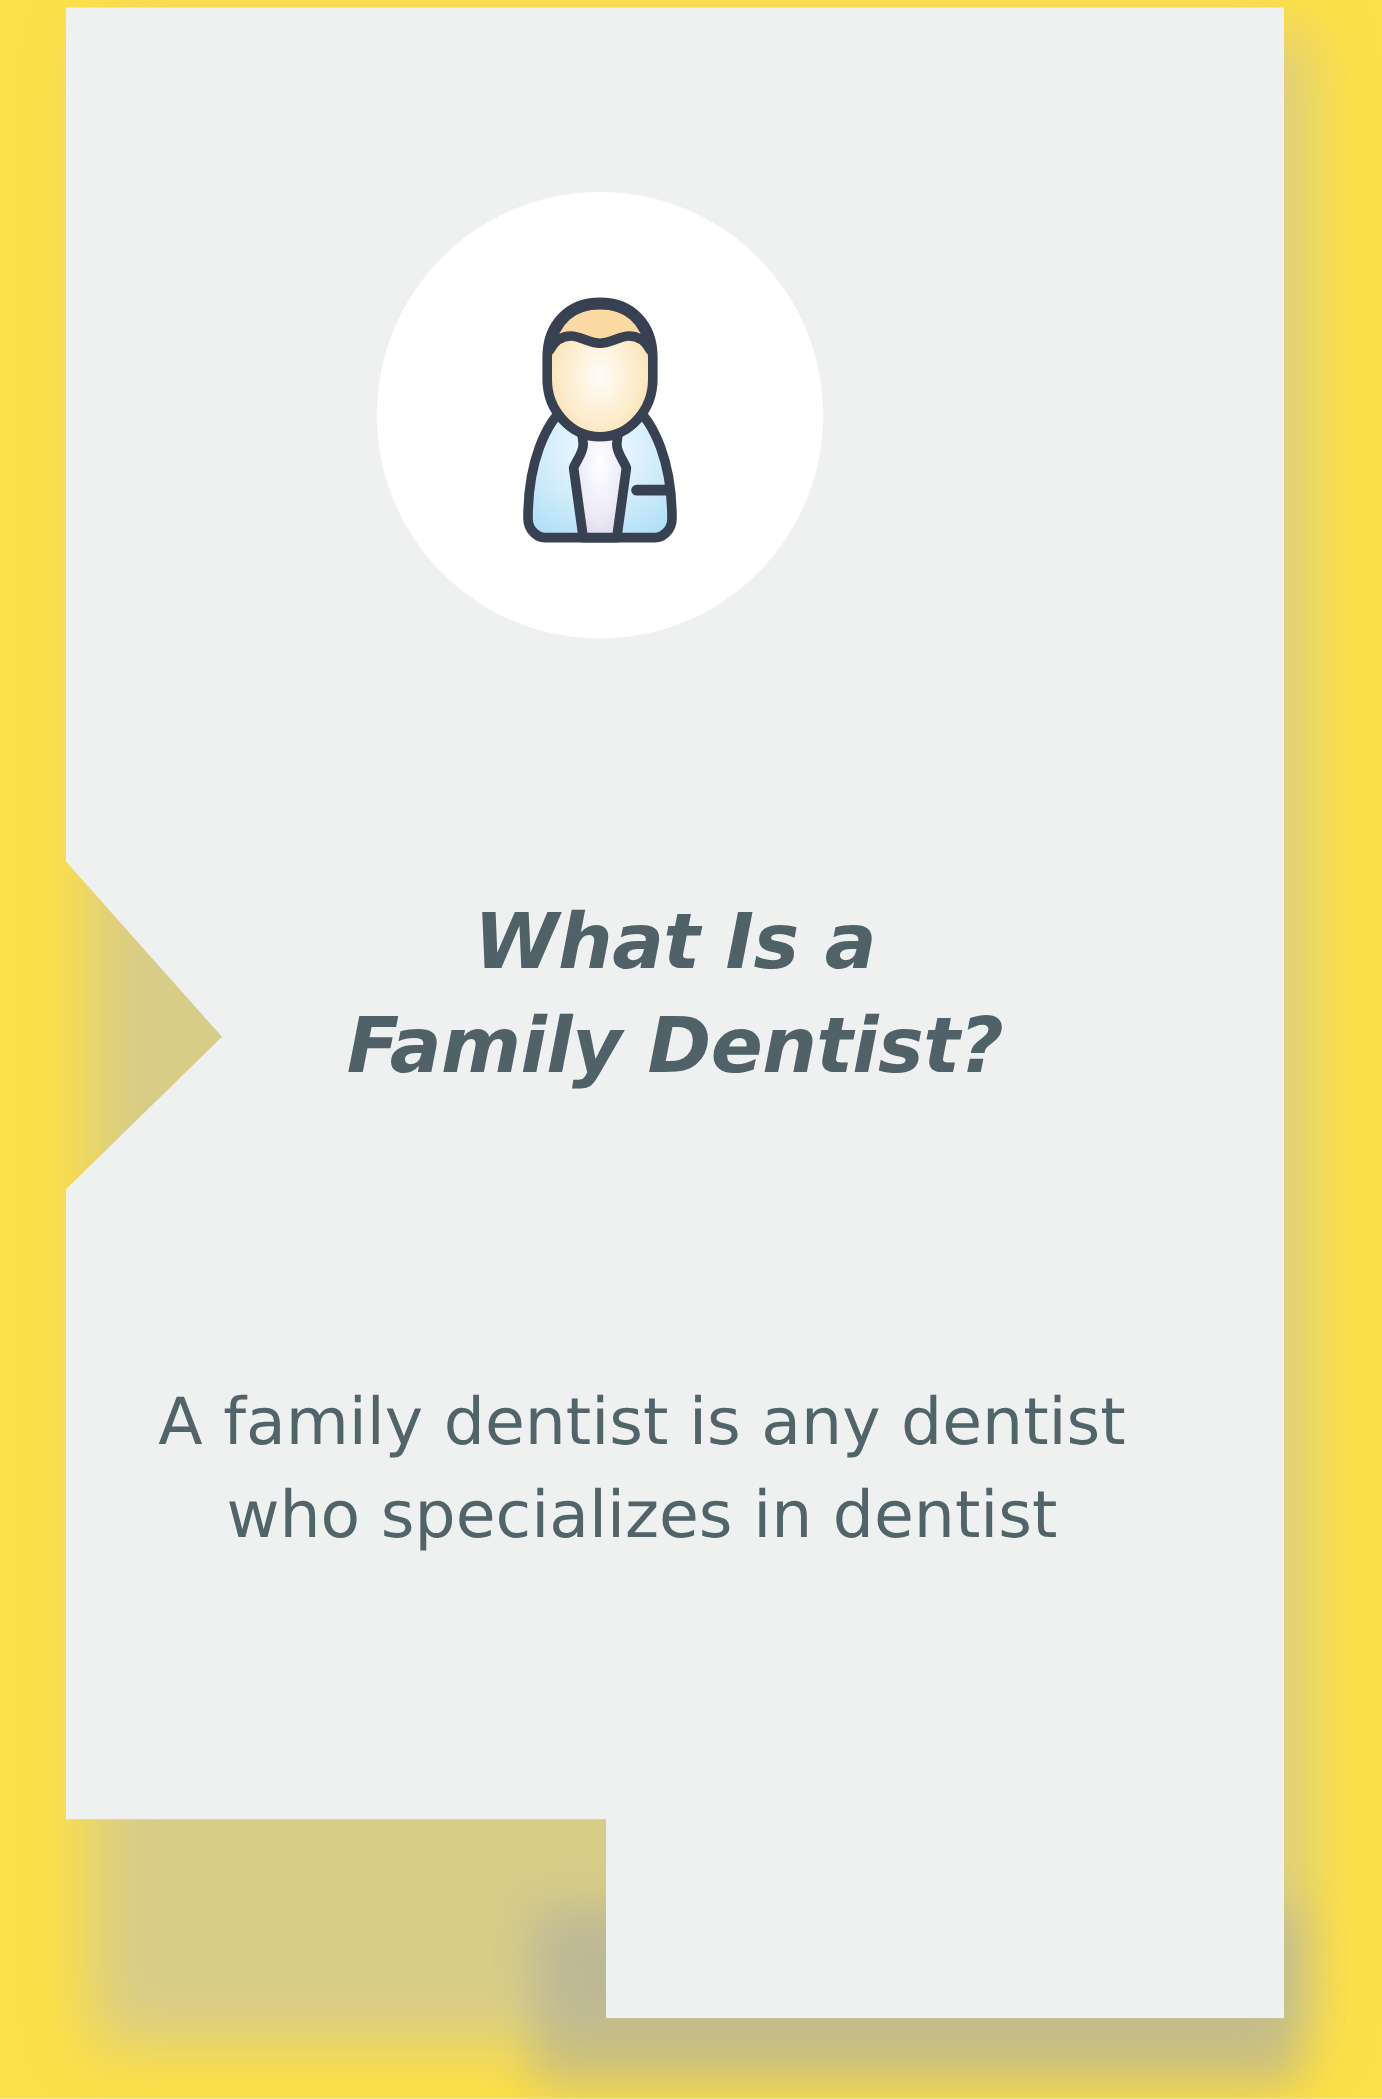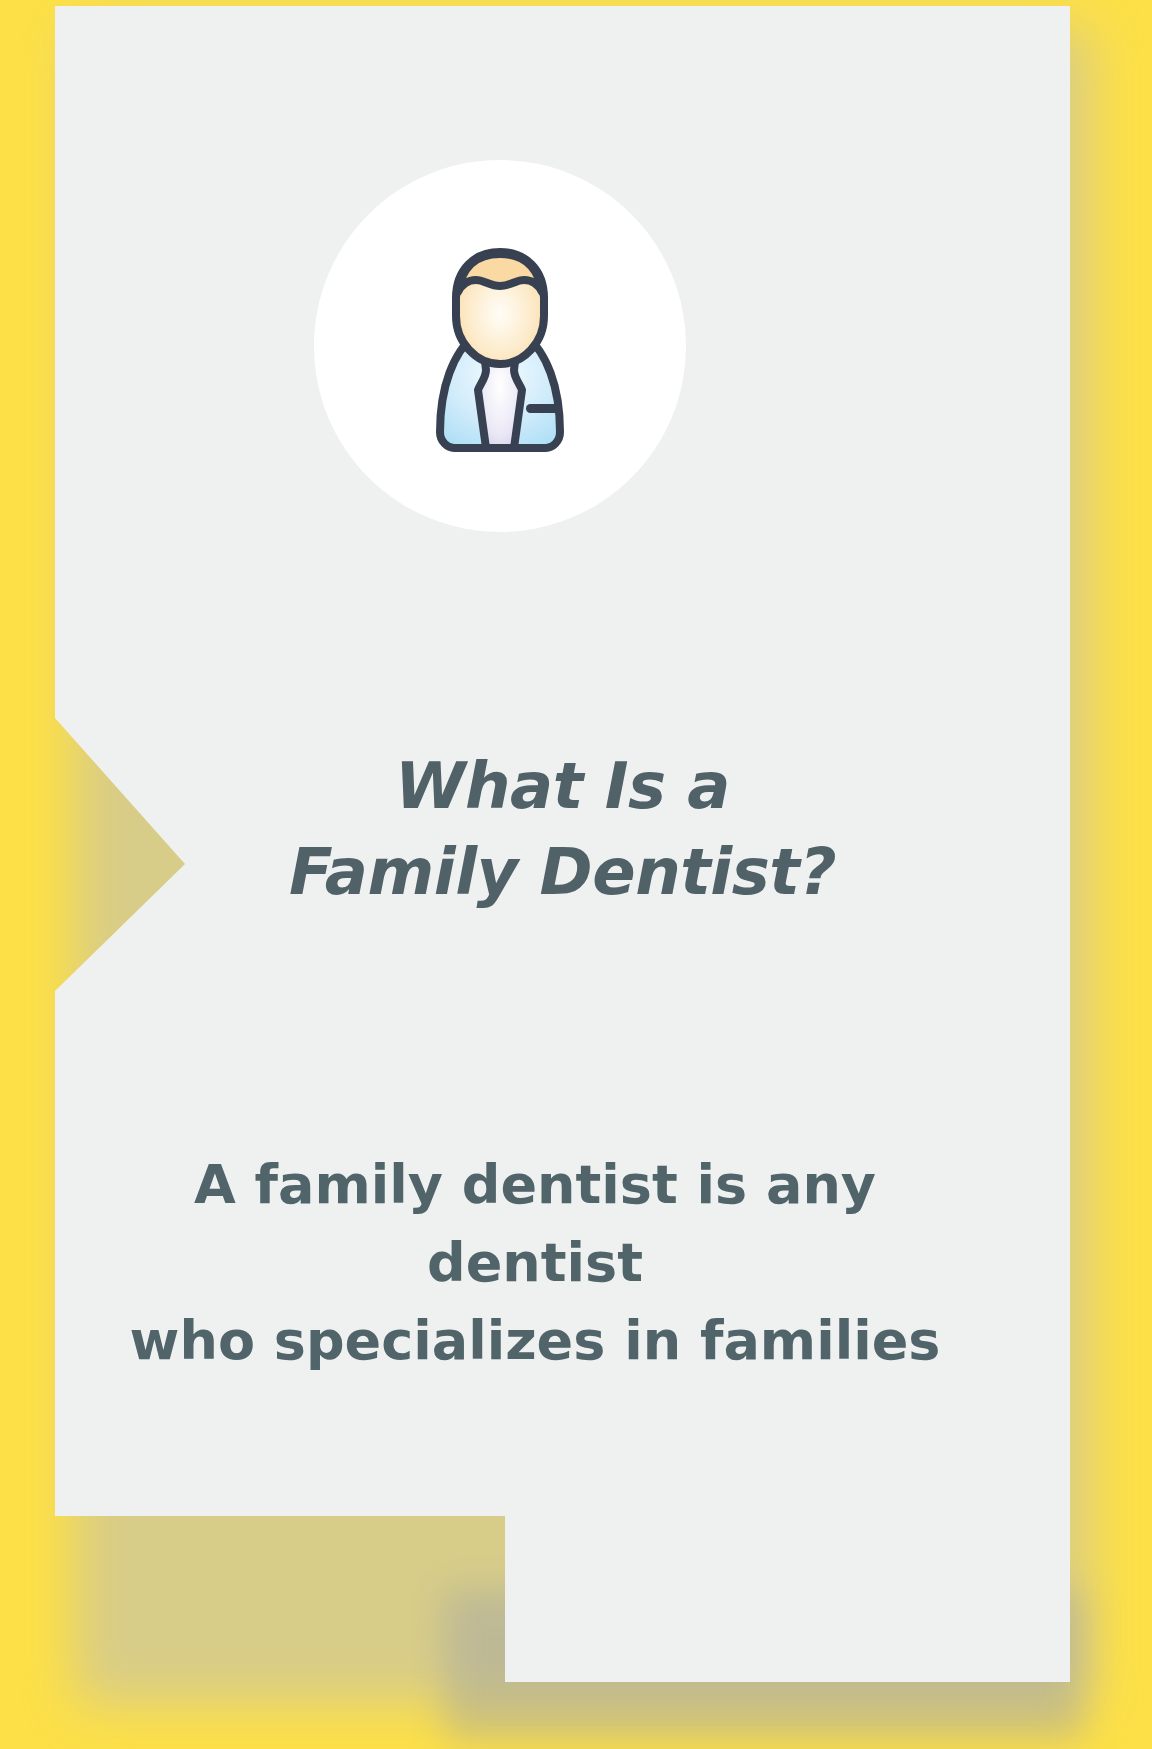--- a/index.html
+++ b/index.html
@@ -118,21 +118,21 @@
 
   
   .body-copy {
     position: absolute;
     left: 95px;
     top: 1092px;
     width: 880px;
     z-index: 4;
     text-align: center;
     font-family: "DejaVu Sans", sans-serif;
-    font-weight: 700;
+    font-weight: 400;
     font-size: 54px;
     line-height: 78px;
     color: #50646a;
   }
   .body-copy span { display: block; }
 </style>
 </head>
 <body>
 
 <div id="stage">
@@ -199,16 +199,16 @@
     </svg>
   </div>
 
   <h1 class="headline">
     <span class="l1">What Is a</span>
     <span class="l2">Family Dentist?</span>
   </h1>
 
   <p class="body-copy">
     <span>A family dentist is any dentist</span>
-    <span>who specializes in families</span>
+    <span>who specializes in dentist</span>
   </p>
 
 </div>
 
 </body></html>

